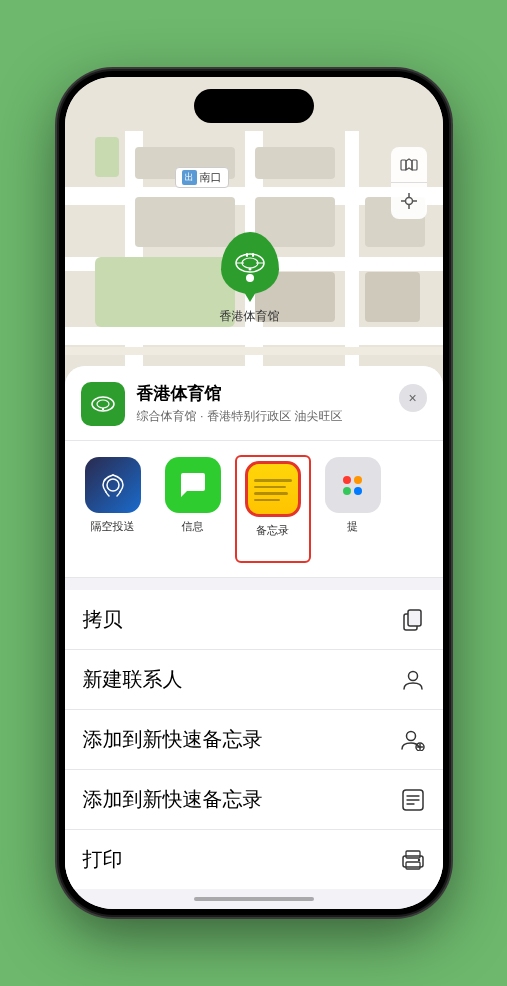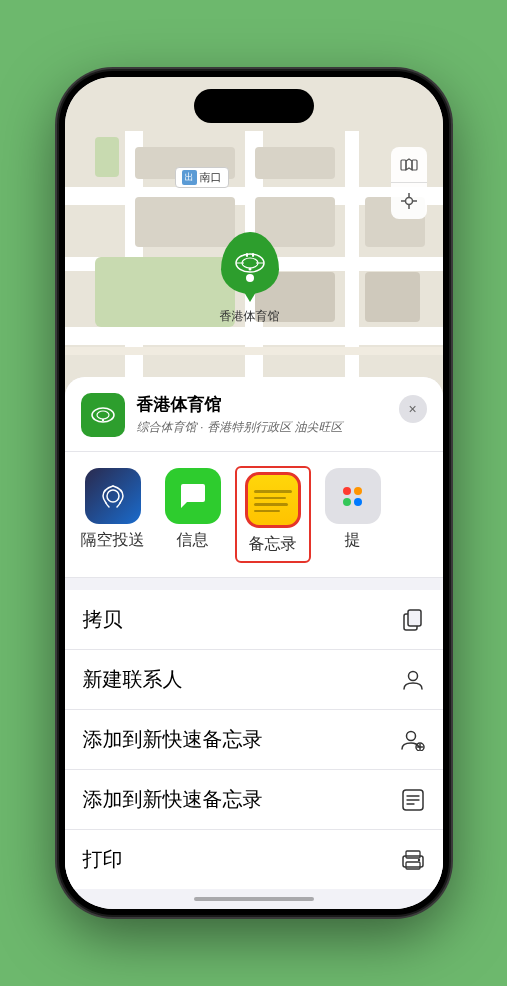--- a/index.html
+++ b/index.html
@@ -226,21 +226,20 @@
     }
     .venue-name {
       font-size: 17px;
       font-weight: 600;
       color: #000;
     }
     .venue-desc {
       font-size: 12px;
       color: #666;
       margin-top: 3px;
-      font-style: italic;
     }
     .close-btn {
       width: 28px;
       height: 28px;
       background: #e0e0e5;
       border-radius: 50%;
       display: flex;
       align-items: center;
       justify-content: center;
       font-size: 14px;
@@ -277,21 +276,21 @@
     }
     .share-icon-wrap.airdrop { background: linear-gradient(135deg, #2a2a4e, #1a6bcc); }
     .share-icon-wrap.message { background: #2ecc2e; }
     .share-icon-wrap.mail { background: #1a7ff0; }
     .share-icon-wrap.notes {
       background: linear-gradient(180deg, #ffd60a 0%, #ffc300 100%);
       border: 3px solid #e5342a;
       box-sizing: border-box;
     }
     .share-label {
-      font-size: 16px;
+      font-size: 11px;
       color: #333;
     }
     
     .action-list {
       background: #fff;
       margin: 12px 0 0;
     }
     .action-item {
       display: flex;
       align-items: center;
@@ -451,21 +450,21 @@
         <div class="share-item">
           <div class="share-icon-wrap message">
             <svg width="32" height="32" viewBox="0 0 32 32" fill="none">
               <path d="M4 6 Q4 4 6 4 L26 4 Q28 4 28 6 L28 20 Q28 22 26 22 L10 22 L4 28 L4 6Z" fill="#fff"></path>
             </svg>
           </div>
           <span class="share-label">信息</span>
         </div>
 
 
-        <div class="share-item" style="outline: 2px solid #e5342a; border-radius: 4px; padding: 4px 4px 6px;">
+        <div class="share-item" style="outline: 2px solid #e5342a; border-radius: 4px; padding: 4px 4px 23px;">
           <div class="share-icon-wrap notes" style="overflow:hidden;">
             <div class="notes-lines">
               <div class="notes-line"></div>
               <div class="notes-line"></div>
               <div class="notes-line"></div>
               <div class="notes-line"></div>
             </div>
           </div>
           <span class="share-label">备忘录</span>
         </div>

